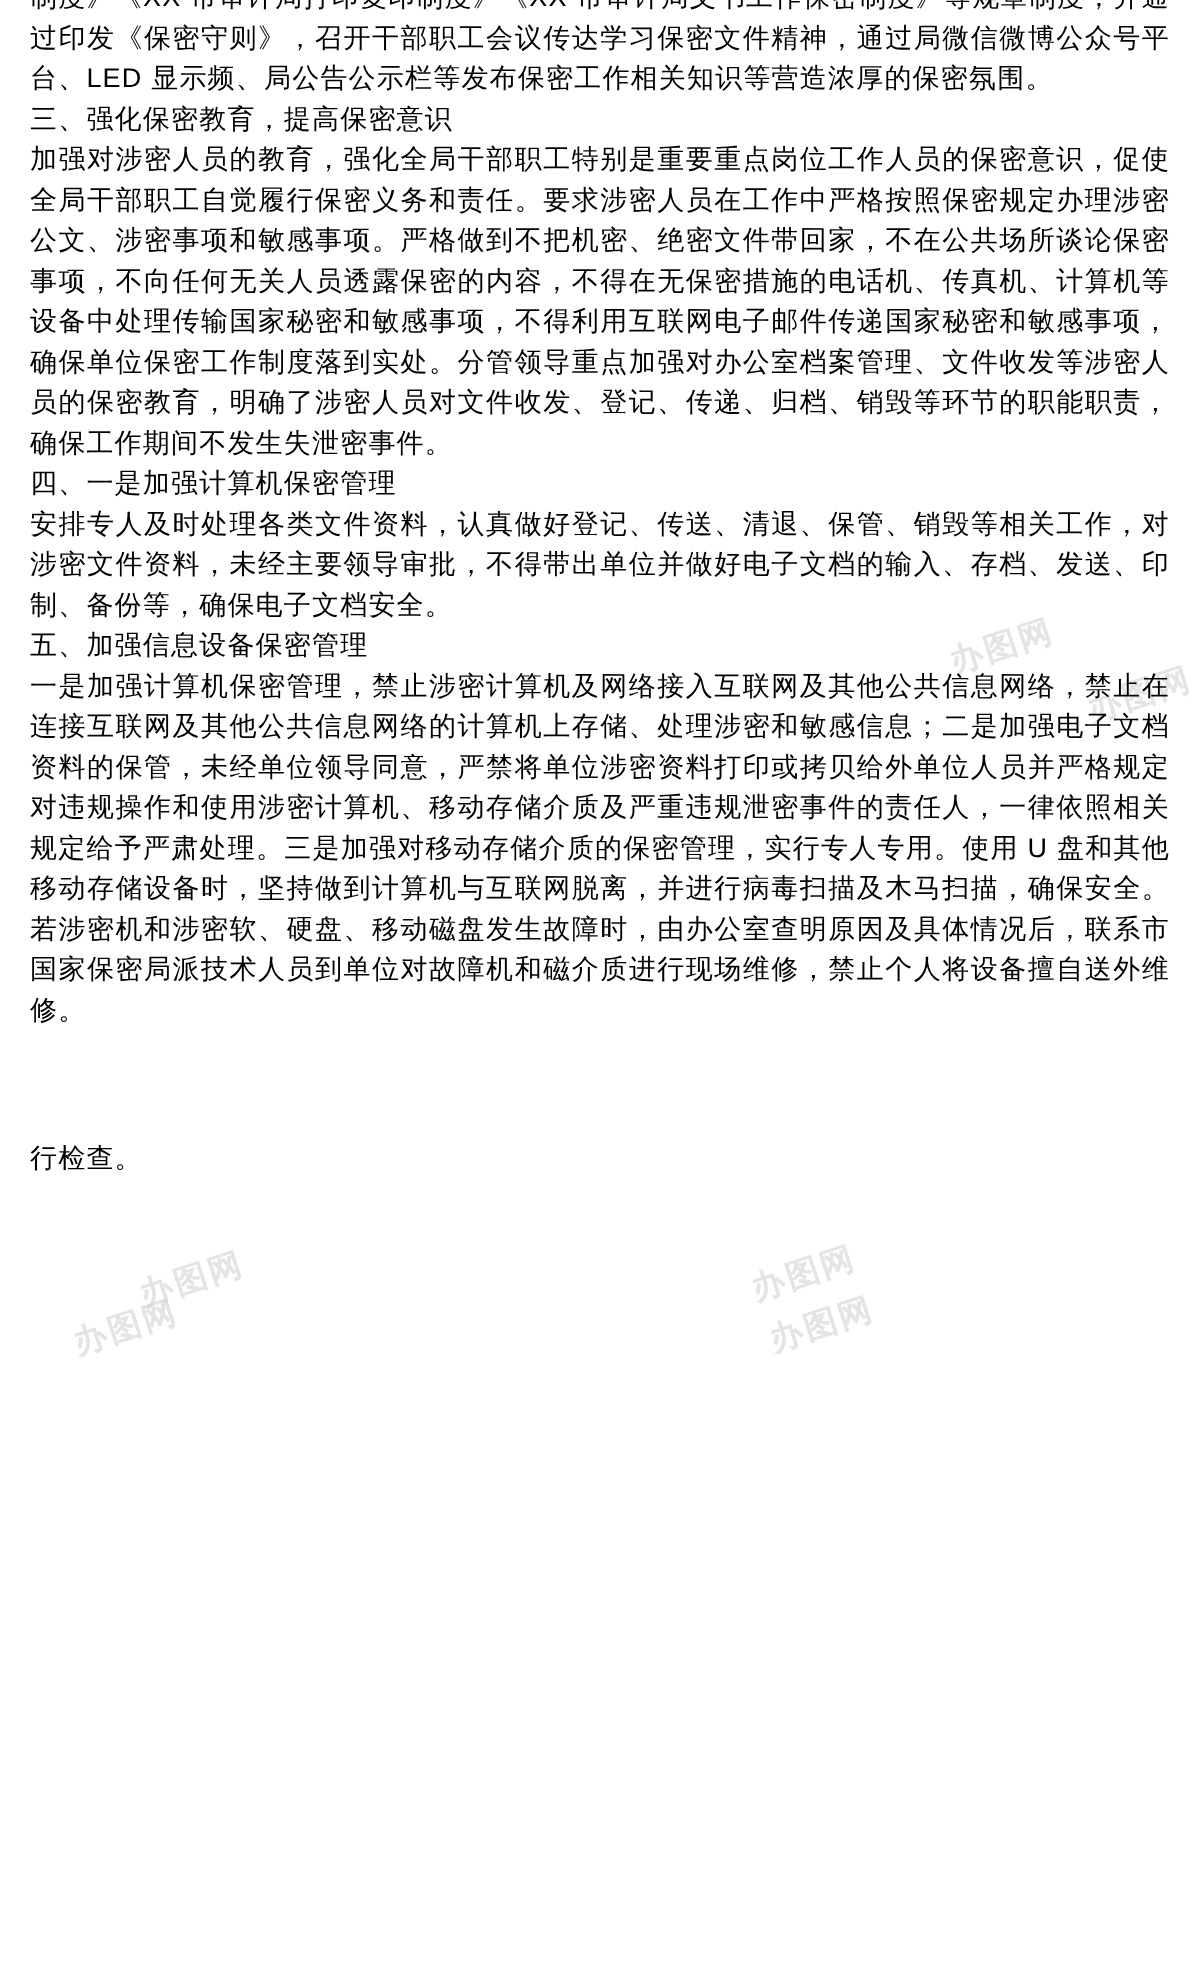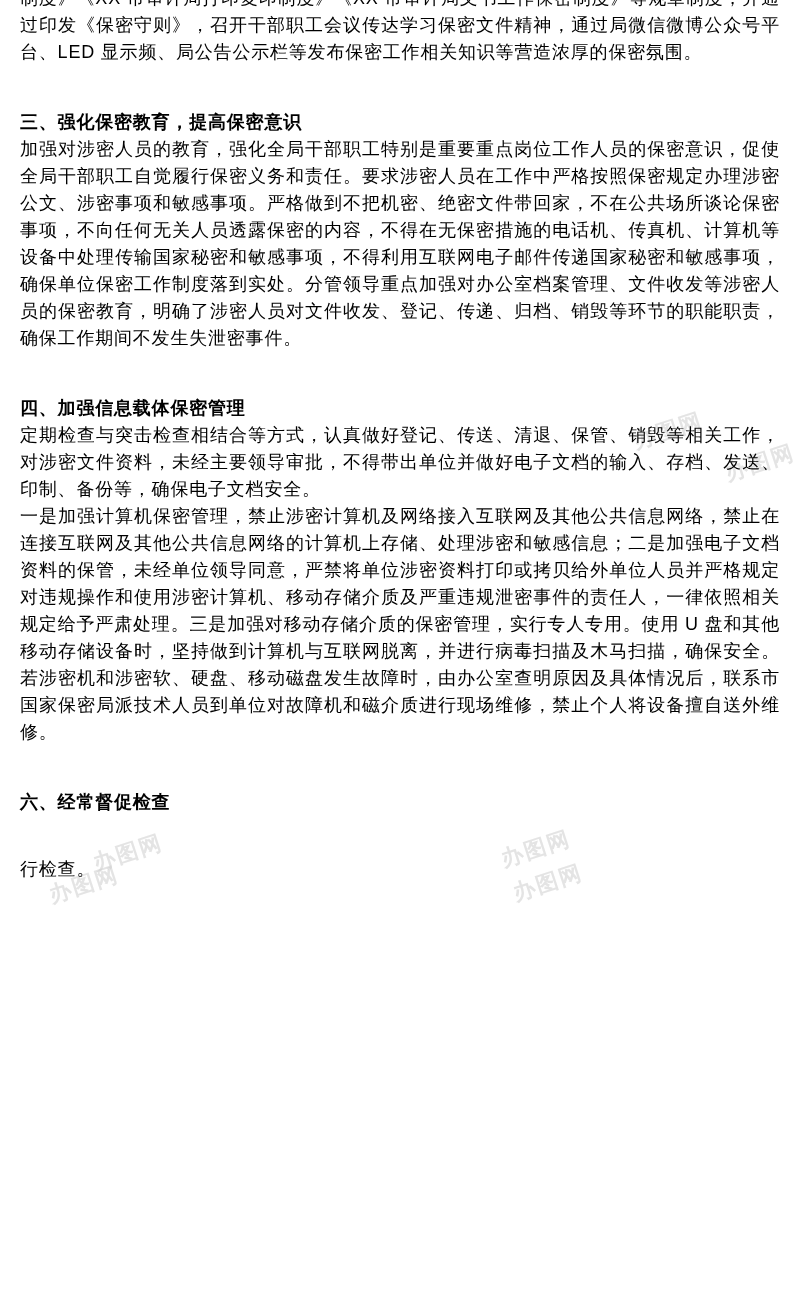--- a/index.html
+++ b/index.html
@@ -29,31 +29,30 @@
   .para, .heading {
     margin: 0;
     font-size: 18px;
     line-height: 27px;
     letter-spacing: 0.8px;
     text-align: justify;
     word-break: break-all;
     color: #000000;
   }
   .heading {
-    font-weight: 700;
-    margin-top: 43px;
+    font-weight: 400;
   }
   .para { font-weight: 400; }
   
   .carryover {
     margin-top: -15px;
   }
   
   .after-break {
-    margin-top: 40px;
+    margin-top: 72px;
     font-family: Liberation Serif, serif;
   }
   .watermark-layer {
     position: absolute;
     inset: 0;
     z-index: 1;
     pointer-events: none;
   }
   .wm {
     position: absolute;
@@ -80,23 +79,23 @@
     <span class="wm" style="left:512px; top:868px;">办图网</span>
   </div>
 
   <div class="content">
 
     <p class="para carryover">制度》《XX 市审计局打印复印制度》《XX 市审计局文书工作保密制度》等规章制度，并通过印发《保密守则》，召开干部职工会议传达学习保密文件精神，通过局微信微博公众号平台、LED 显示频、局公告公示栏等发布保密工作相关知识等营造浓厚的保密氛围。</p>
 
     <h3 class="heading">三、强化保密教育，提高保密意识</h3>
     <p class="para">加强对涉密人员的教育，强化全局干部职工特别是重要重点岗位工作人员的保密意识，促使全局干部职工自觉履行保密义务和责任。要求涉密人员在工作中严格按照保密规定办理涉密公文、涉密事项和敏感事项。严格做到不把机密、绝密文件带回家，不在公共场所谈论保密事项，不向任何无关人员透露保密的内容，不得在无保密措施的电话机、传真机、计算机等设备中处理传输国家秘密和敏感事项，不得利用互联网电子邮件传递国家秘密和敏感事项，确保单位保密工作制度落到实处。分管领导重点加强对办公室档案管理、文件收发等涉密人员的保密教育，明确了涉密人员对文件收发、登记、传递、归档、销毁等环节的职能职责，确保工作期间不发生失泄密事件。</p>
 
-    <h3 class="heading">四、加强信息载体保密管理</h3>
-    <p class="para">定期检查与突击检查相结合等方式，认真做好登记、传送、清退、保管、销毁等相关工作，对涉密文件资料，未经主要领导审批，不得带出单位并做好电子文档的输入、存档、发送、印制、备份等，确保电子文档安全。</p>
+    <h3 class="heading">四、一是加强计算机保密管理</h3>
+    <p class="para">安排专人及时处理各类文件资料，认真做好登记、传送、清退、保管、销毁等相关工作，对涉密文件资料，未经主要领导审批，不得带出单位并做好电子文档的输入、存档、发送、印制、备份等，确保电子文档安全。</p>
 
+    <h3 class="heading">五、加强信息设备保密管理</h3>
     <p class="para">一是加强计算机保密管理，禁止涉密计算机及网络接入互联网及其他公共信息网络，禁止在连接互联网及其他公共信息网络的计算机上存储、处理涉密和敏感信息；二是加强电子文档资料的保管，未经单位领导同意，严禁将单位涉密资料打印或拷贝给外单位人员并严格规定对违规操作和使用涉密计算机、移动存储介质及严重违规泄密事件的责任人，一律依照相关规定给予严肃处理。三是加强对移动存储介质的保密管理，实行专人专用。使用 U 盘和其他移动存储设备时，坚持做到计算机与互联网脱离，并进行病毒扫描及木马扫描，确保安全。若涉密机和涉密软、硬盘、移动磁盘发生故障时，由办公室查明原因及具体情况后，联系市国家保密局派技术人员到单位对故障机和磁介质进行现场维修，禁止个人将设备擅自送外维修。</p>
 
-    <h3 class="heading">六、经常督促检查</h3>
     <p class="para after-break">行检查。</p>
 
 
   </div>
 </div>
 
 </body></html>

